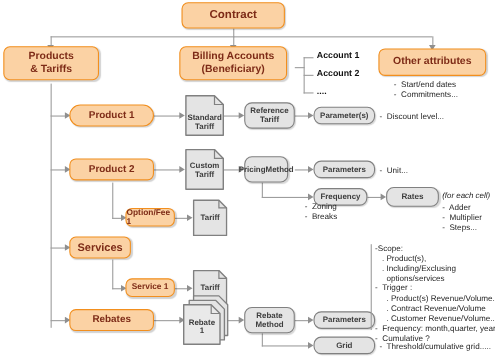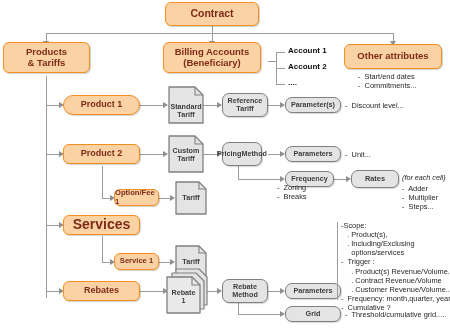--- a/index.html
+++ b/index.html
@@ -284,21 +284,21 @@
   </div>
 
   <div class="doc" style="left:175px; top:181px; width:32px; height:34px;">
     <svg width="32" height="34" viewBox="0 0 32 34">
       <path d="M1 1 H24 L31 8 V33 H1 Z" fill="#e4e4e4" stroke="#808080" stroke-width="1.3" stroke-linejoin="round"></path>
       <path d="M24 1 V8 H31" fill="none" stroke="#808080" stroke-width="1.1"></path>
     </svg>
     <div class="doclabel" style="font-size:7.2px;">Tariff</div>
   </div>
 
-  <div class="node orange" style="left:63px; top:215px; width:77px; height:20px; font-size:14px;">
+  <div class="node orange" style="left:63px; top:215px; width:56px; height:20px; font-size:10px;">
     <span>Services</span>
   </div>
 
   <div class="node orange" style="left:114px; top:253px; width:45px; height:17px; font-size:7.6px;">
     <span>Service 1</span>
   </div>
 
   <div class="doc" style="left:175px; top:245px; width:32px; height:34px;">
     <svg width="32" height="34" viewBox="0 0 32 34">
       <path d="M1 1 H24 L31 8 V33 H1 Z" fill="#e4e4e4" stroke="#808080" stroke-width="1.3" stroke-linejoin="round"></path>

